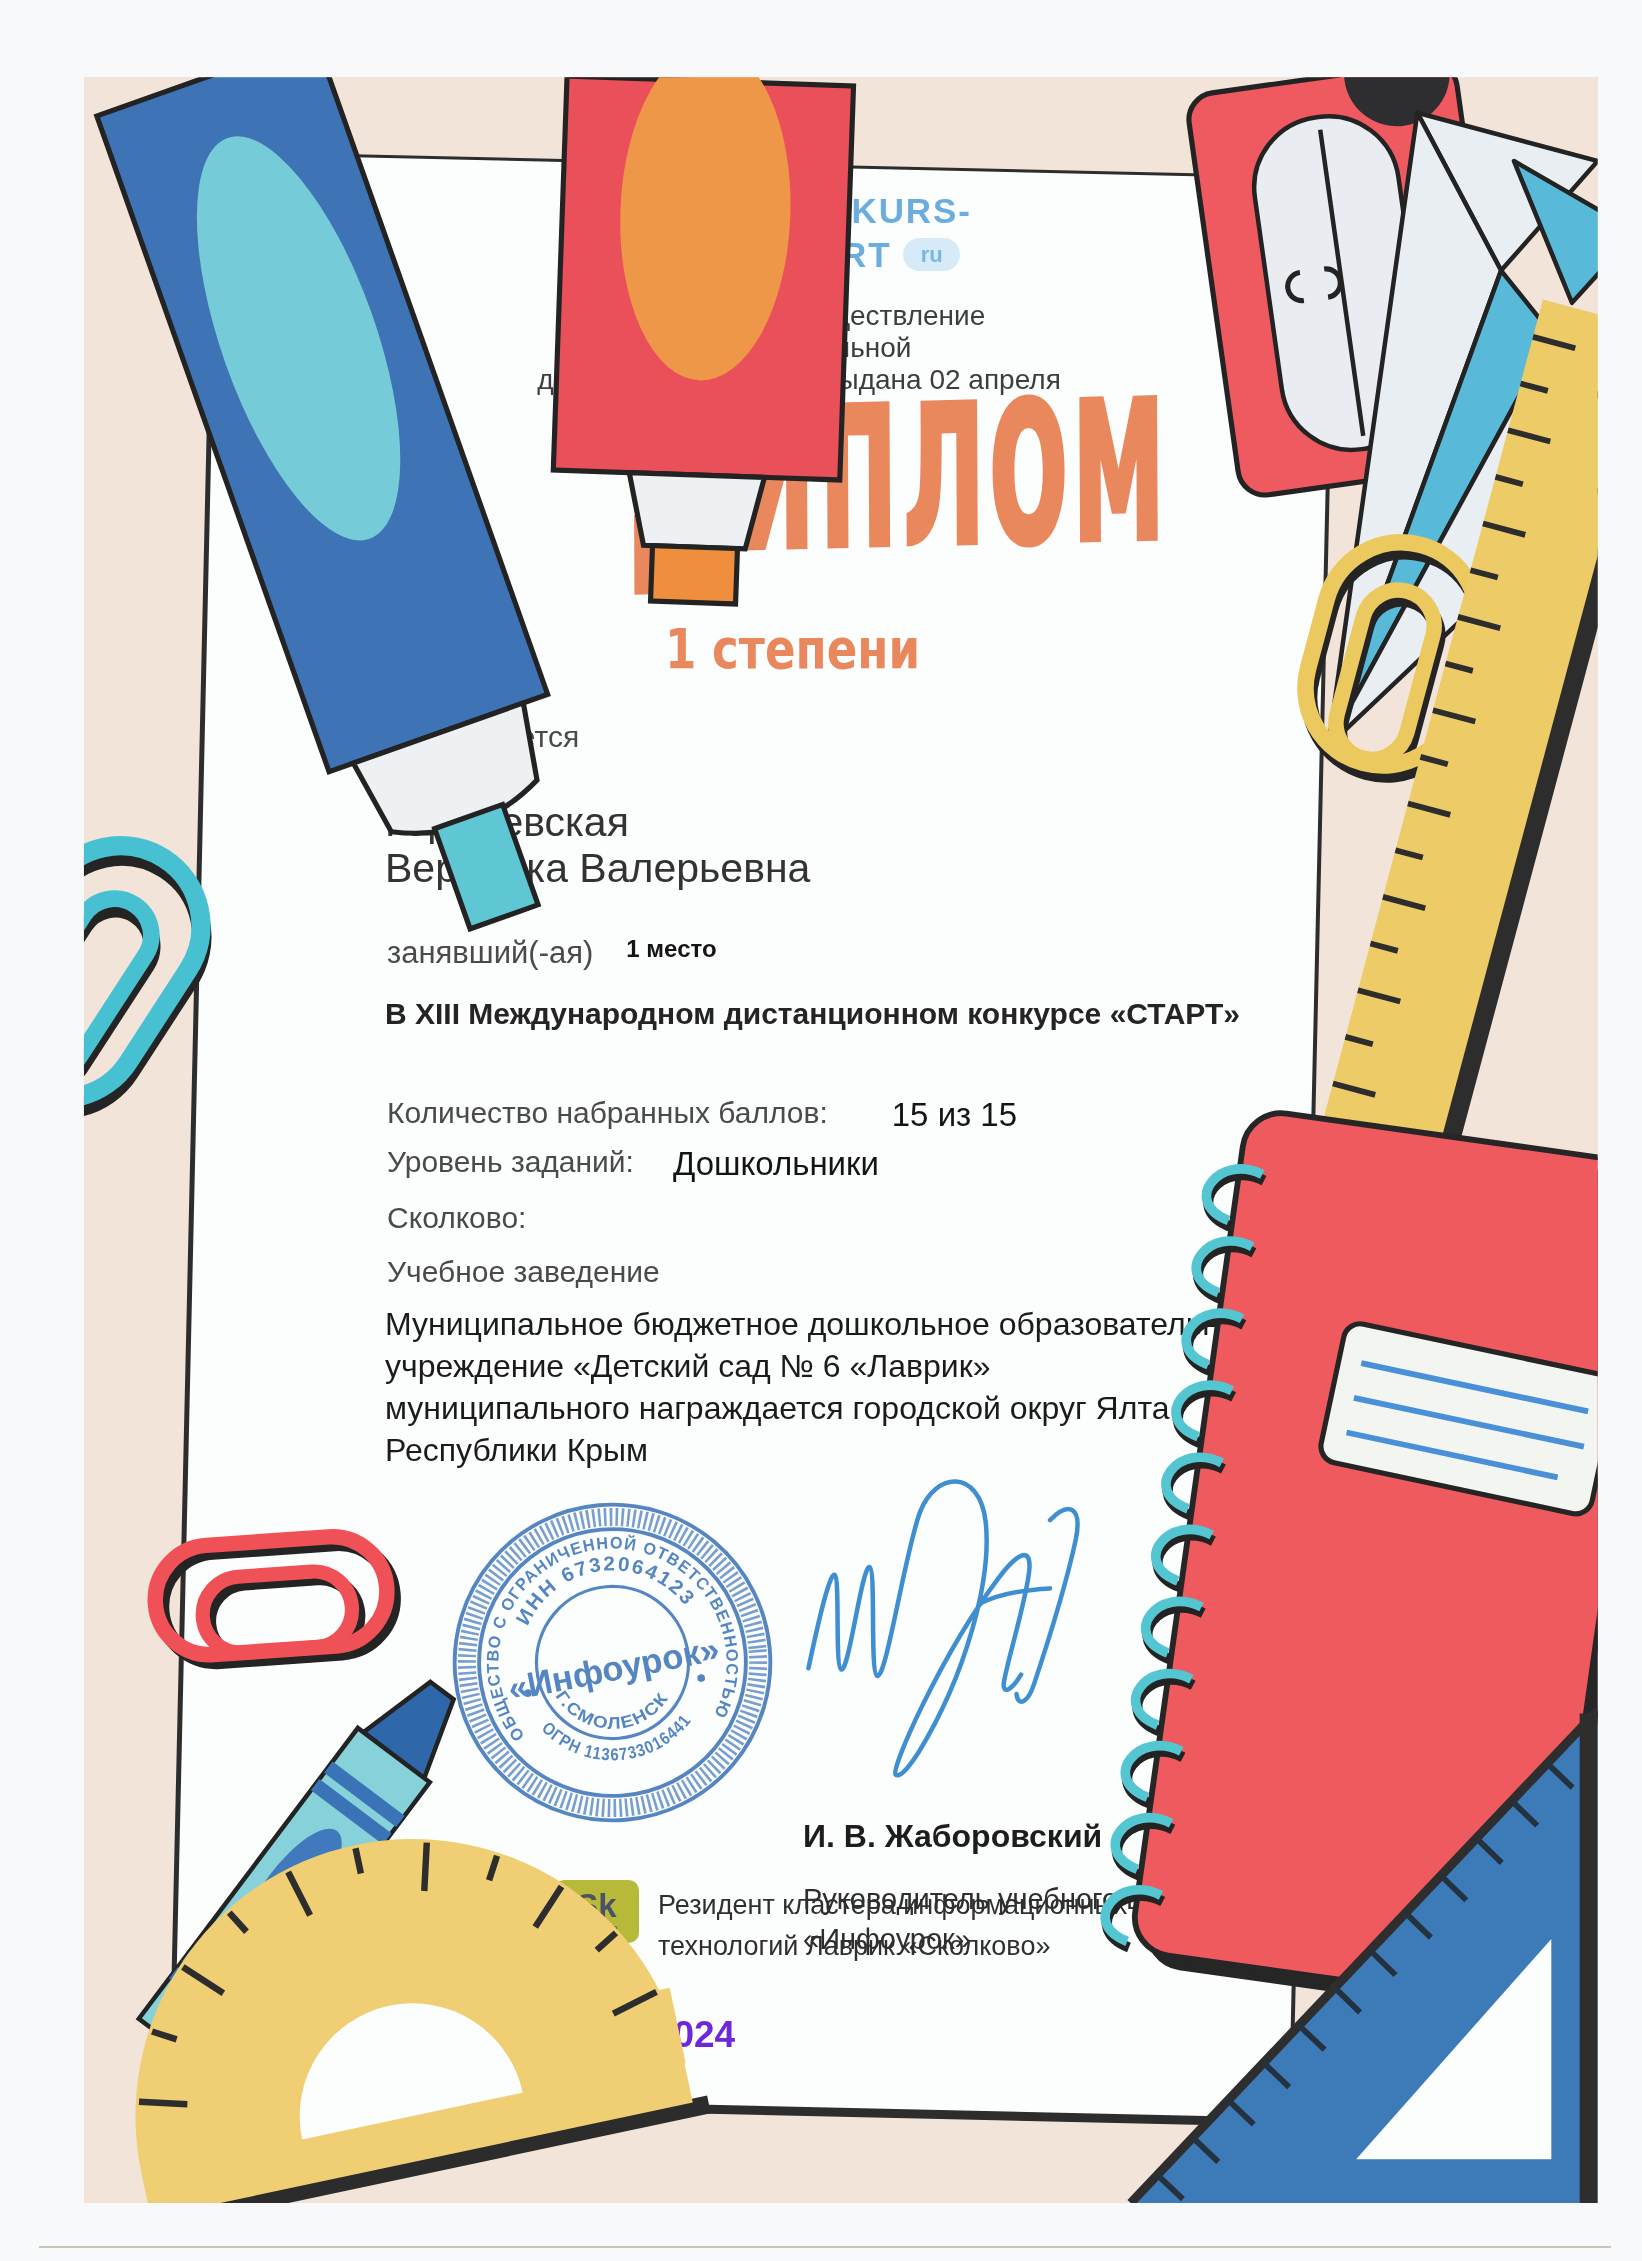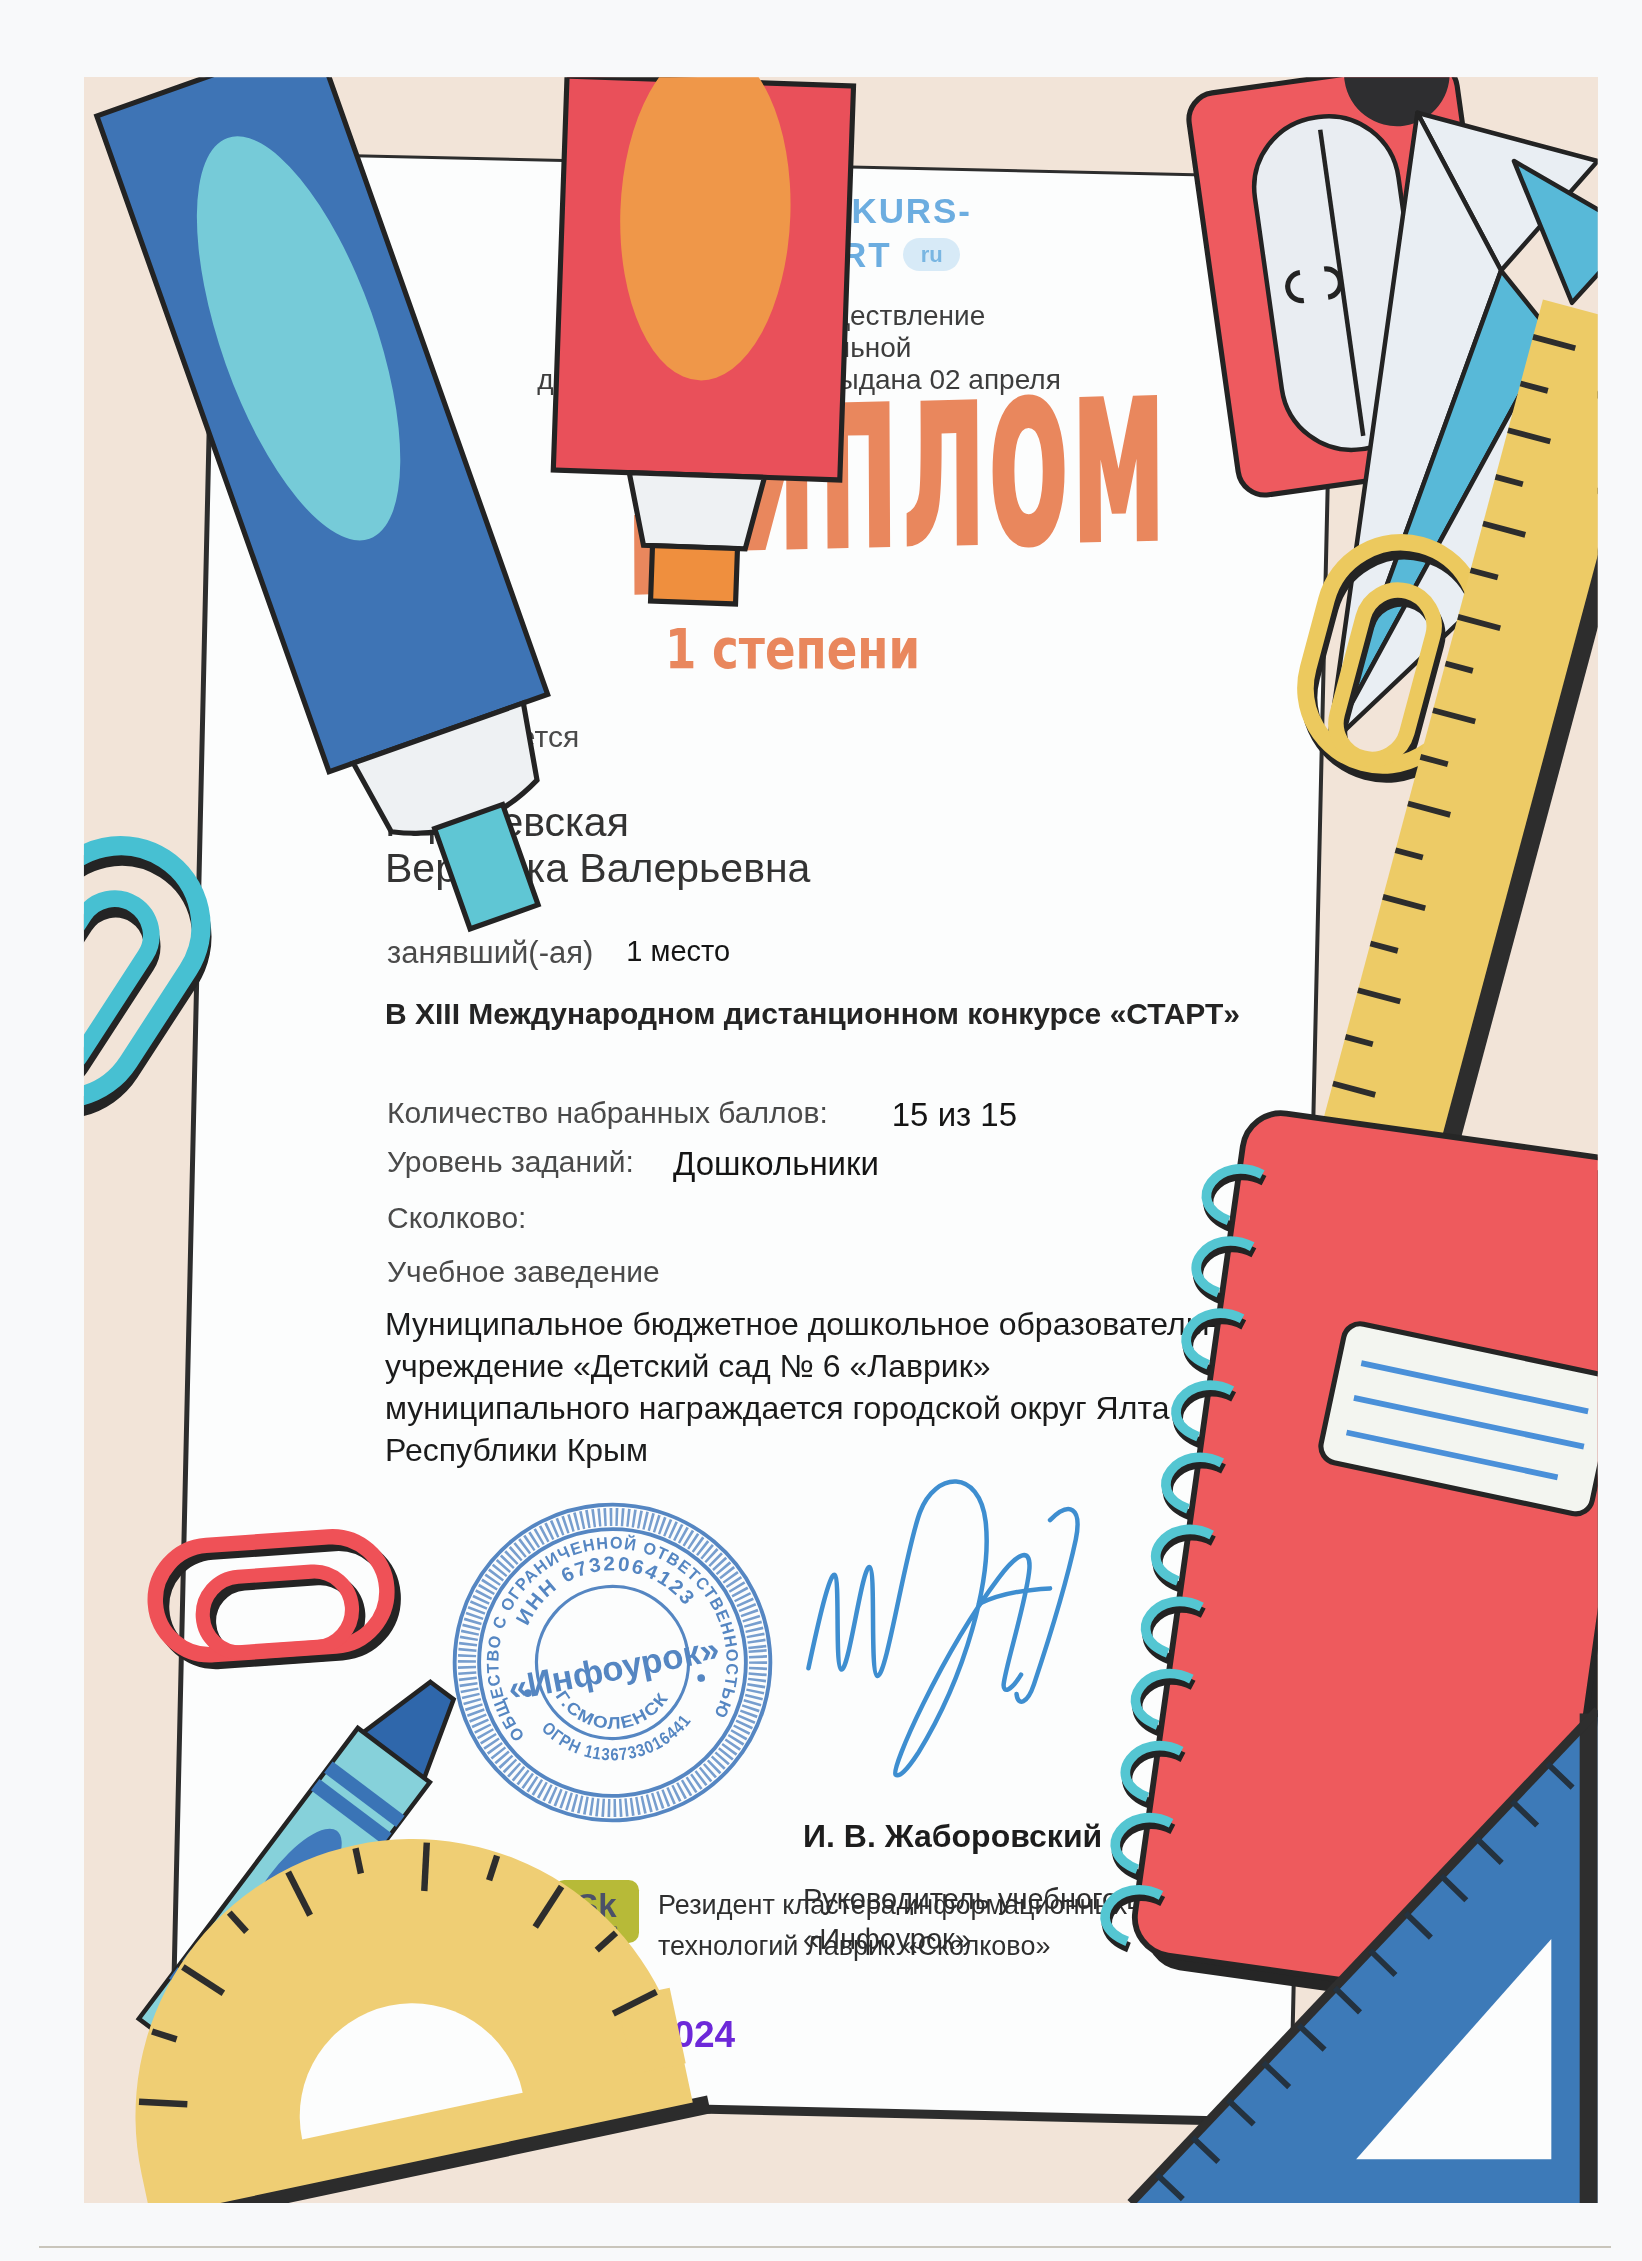--- a/index.html
+++ b/index.html
@@ -27,21 +27,21 @@
            font-size:28px;line-height:32px;color:#3d3d3d;}
   #title-main{position:absolute;left:525px;top:351px;width:535px;text-align:center;
               font-size:193px;line-height:213px;font-weight:bold;color:#e9875d;
               font-family:"DejaVu Sans",sans-serif;transform:scale(.62,1.38) rotate(-.6deg);}
   #title-degree{position:absolute;left:525px;top:617px;width:535px;text-align:center;
               font-size:55px;font-weight:bold;color:#e9875d;transform:scaleX(.82);
               font-family:"DejaVu Sans",sans-serif;}
   #awarded{left:387px;top:720px;font-size:30px;}
   #name{left:385px;top:799px;font-size:41px;line-height:46px;color:#333;}
   #place-row{left:387px;top:935px;font-size:31px;display:flex;}
-  #place-row .val{margin-left:33px;font-weight:normal;font-size:29px;}
+  #place-row .val{margin-left:33px;font-weight:bold;font-size:24px;}
   #contest{left:385px;top:997px;font-size:30px;font-weight:bold;color:#242424;}
   .frow{display:flex;align-items:flex-start;}
   #score-row{left:387px;top:1096px;font-size:30px;}
   #score-row .val{margin-left:64px;font-size:33px;}
   #level-row{left:387px;top:1145px;font-size:30px;}
   #level-row .val{margin-left:39px;font-size:33px;}
   #subject{left:387px;top:1201px;font-size:30px;}
   #inst-label{left:387px;top:1255px;font-size:30px;}
   #institution{left:385px;top:1303px;font-size:32px;line-height:42px;color:#1b1b1b;width:902px;}
   #sig-name{left:803px;top:1818px;font-size:32px;font-weight:bold;color:#1d1d1d;}

